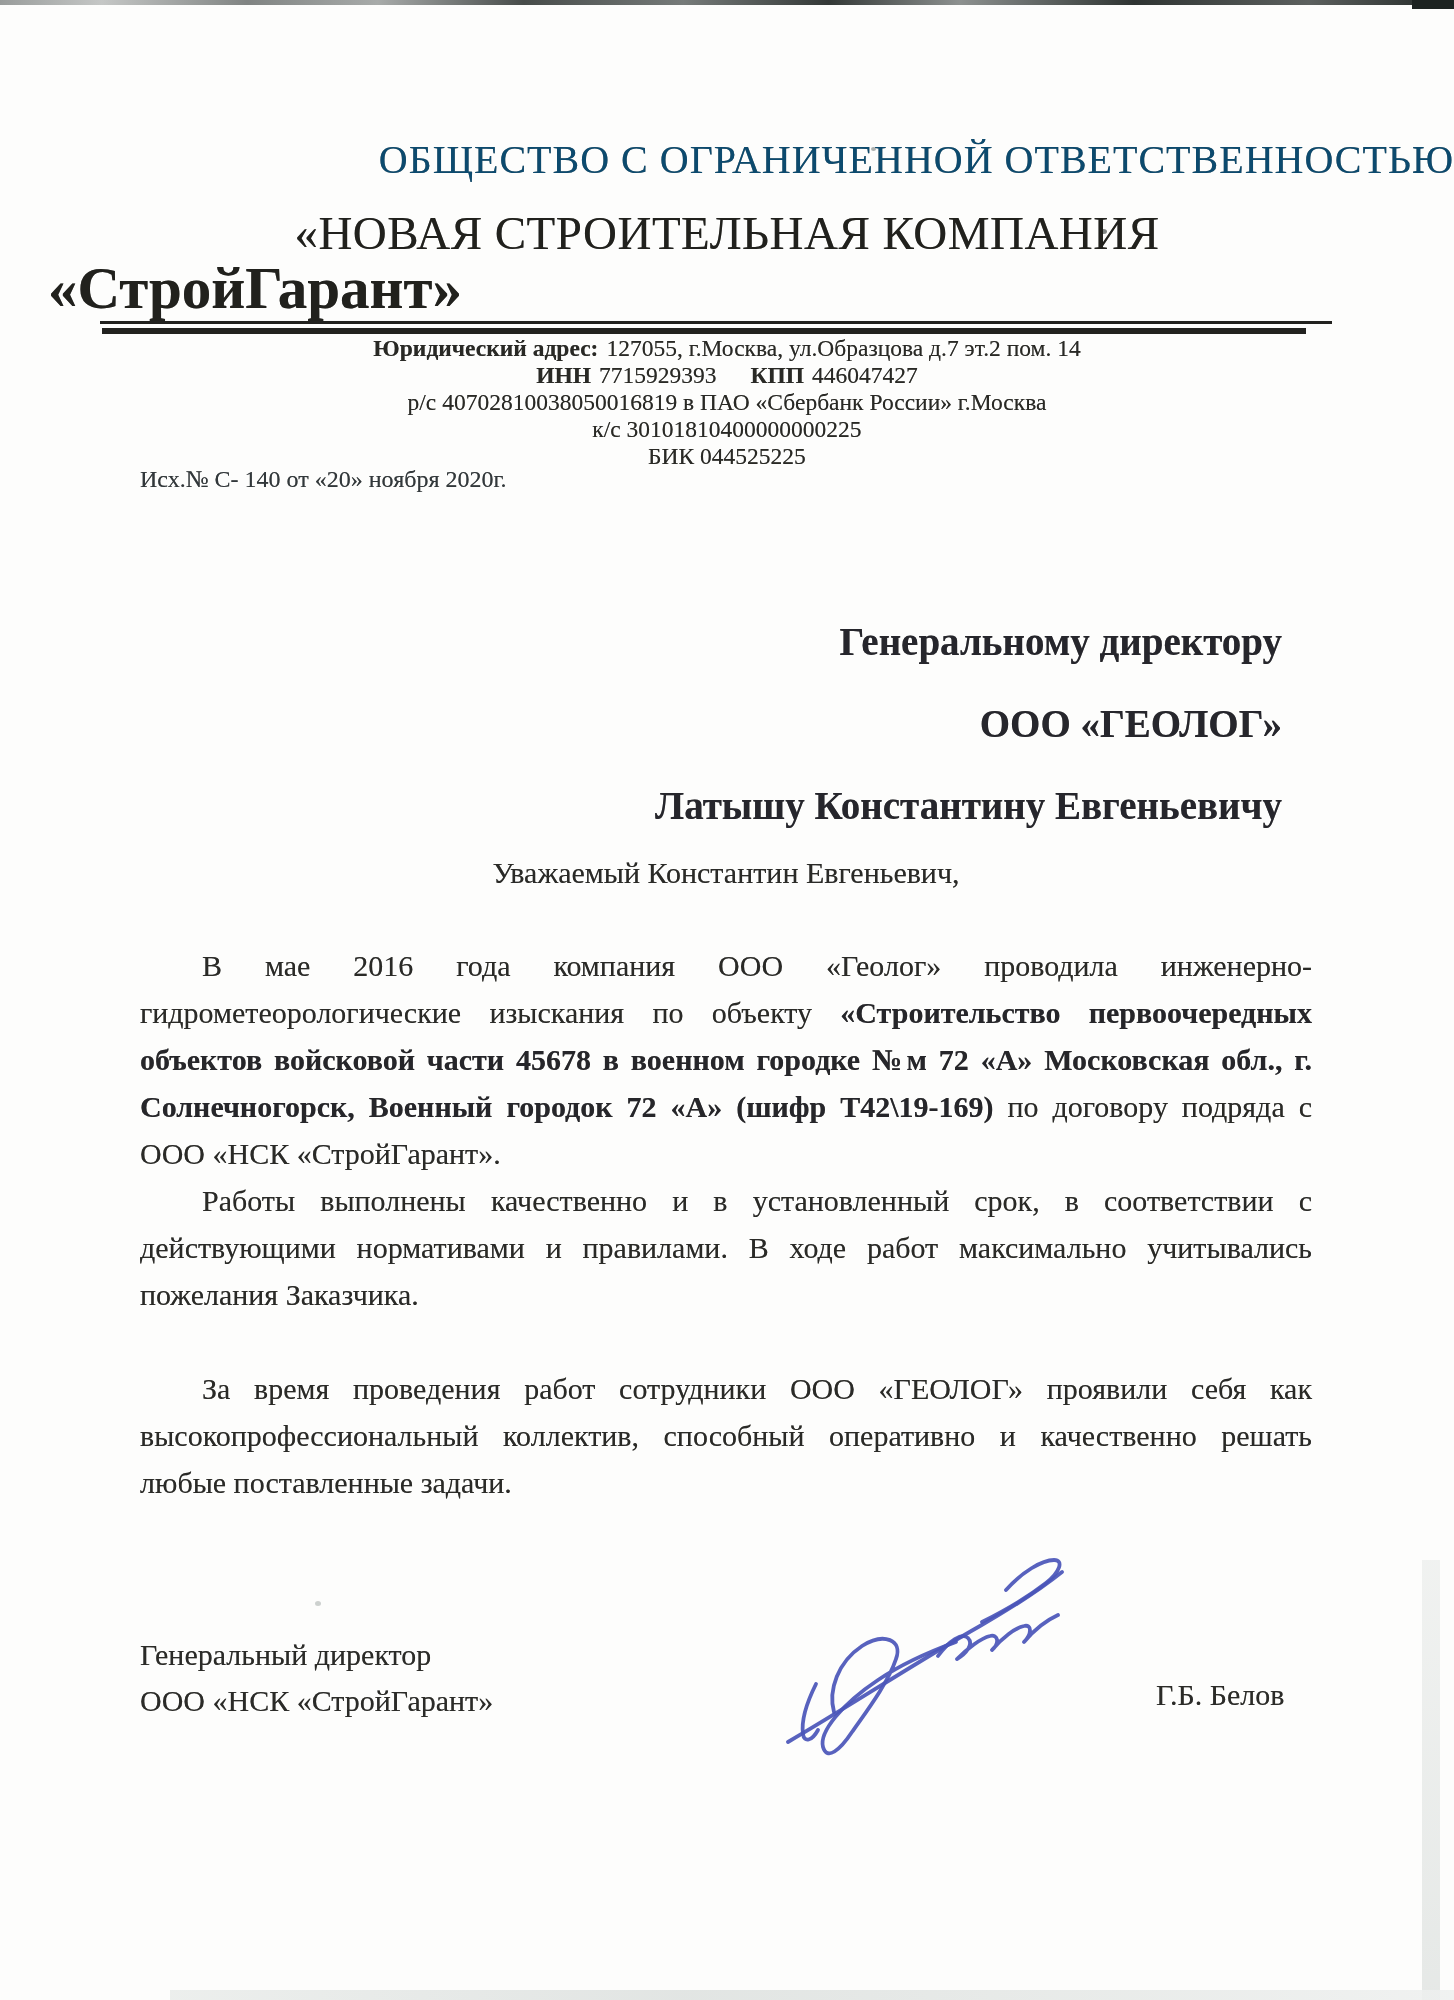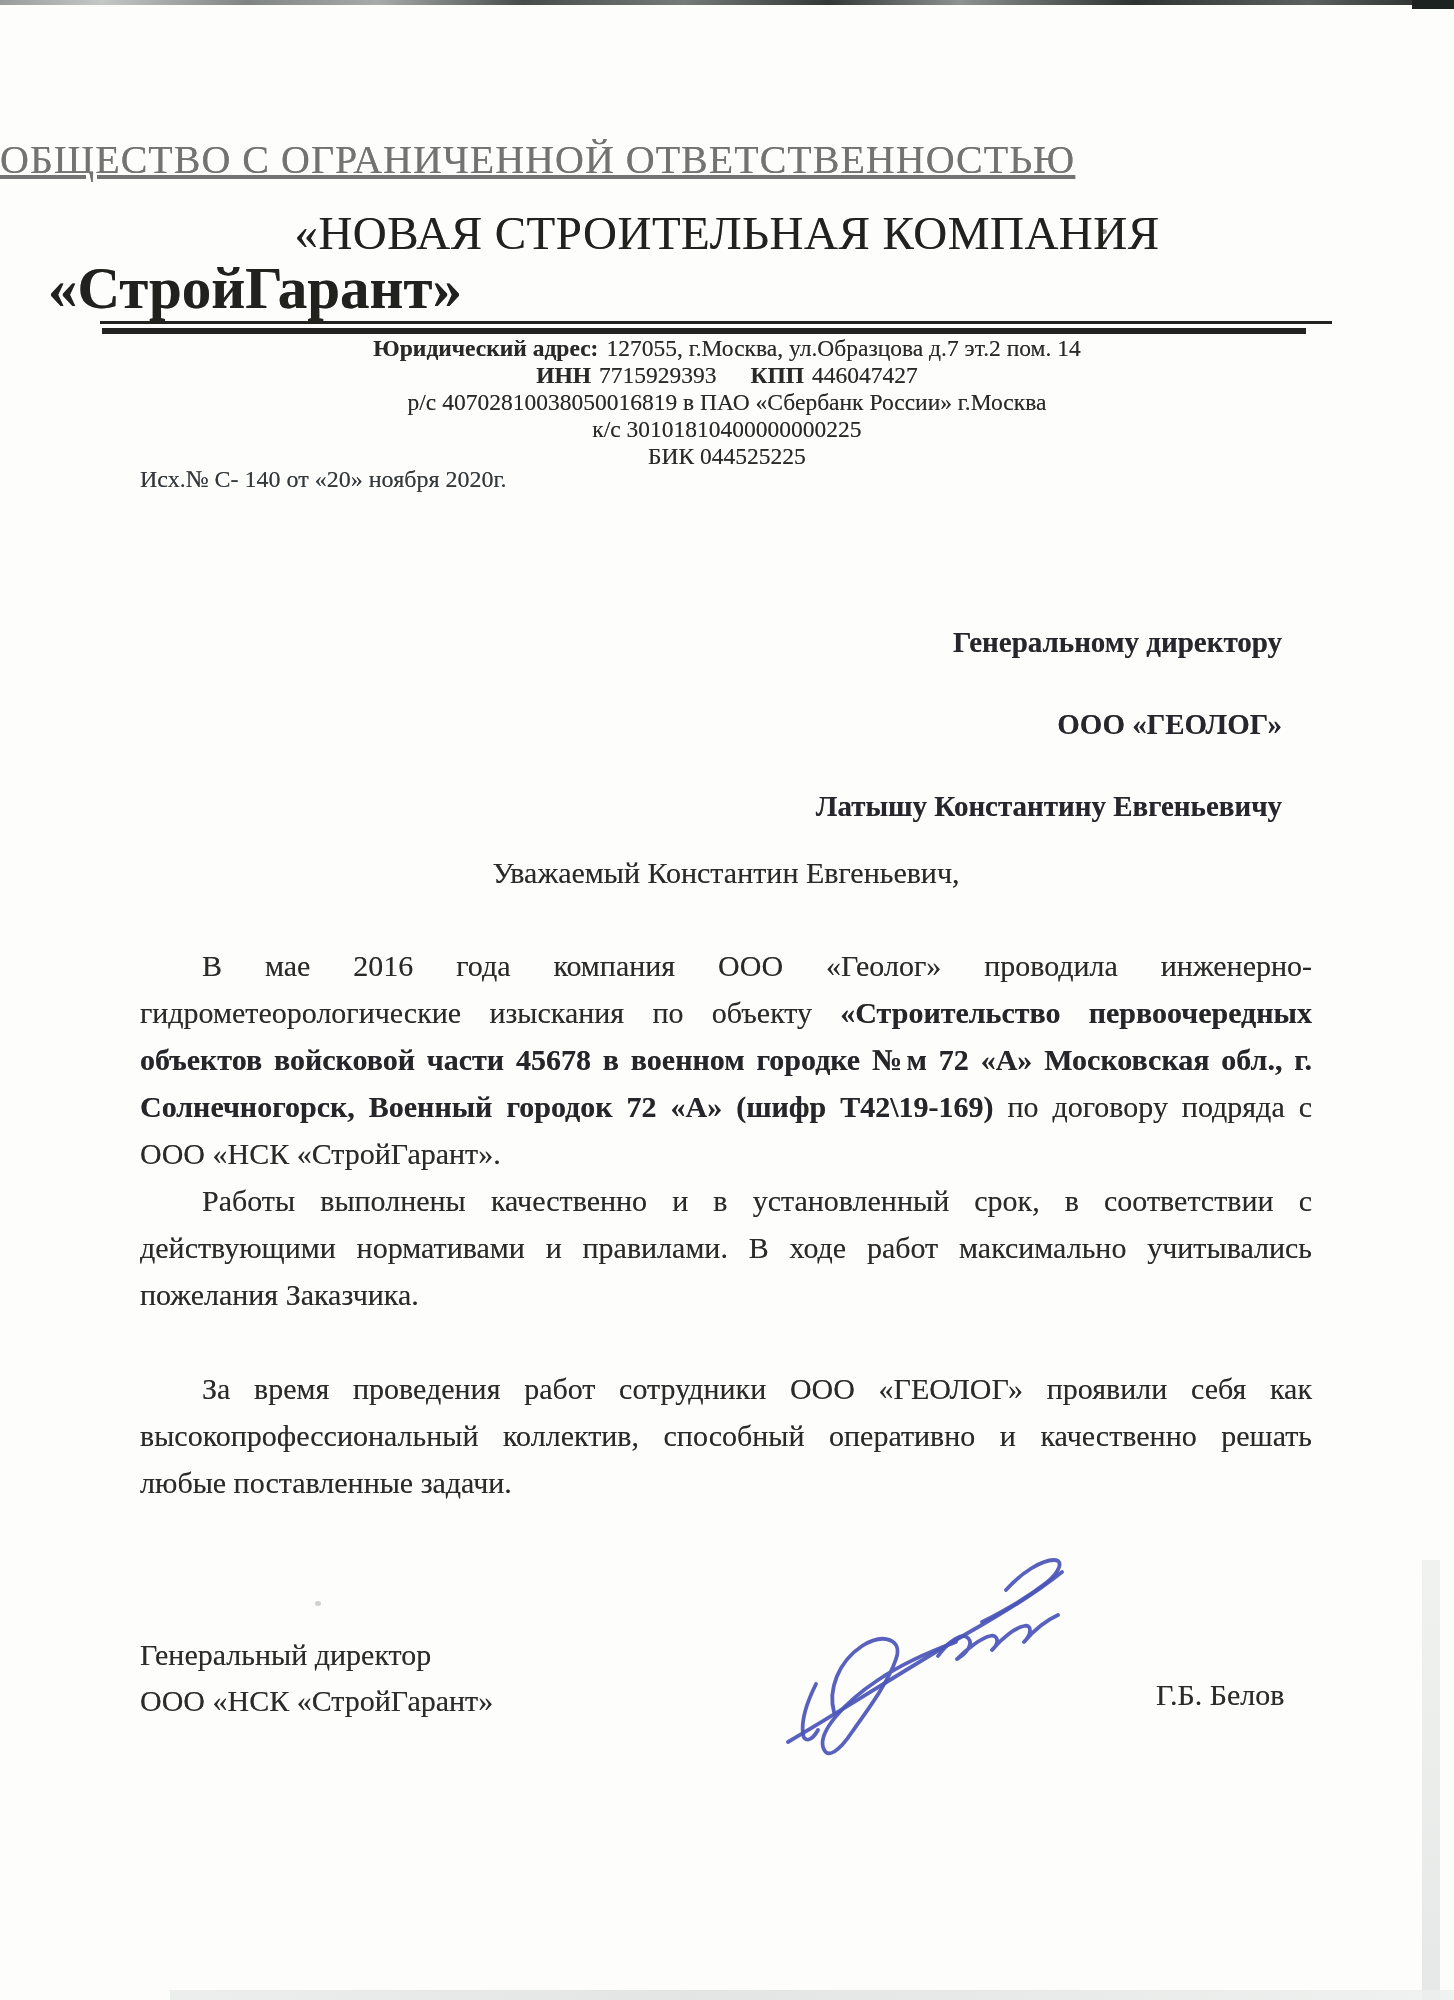--- a/index.html
+++ b/index.html
@@ -38,21 +38,21 @@
     opacity:.85;
   }
   .speck { position:absolute; border-radius:50%; }
   .speck-a { left:1100px; top:229px; width:7px; height:5px; background:#686e6c; opacity:.85; }
   .speck-b { left:871px; top:147px; width:5px; height:4px; background:#8a908e; opacity:.7; }
   .speck-c { left:315px; top:1601px; width:6px; height:5px; background:#c0c6c3; opacity:.8; }
 
   
   .lh-org-type {
     position:absolute; top:136px; left:0; width:100%;
-    text-align:left; font-size:40px; letter-spacing:1px; color:#737373;text-decoration:underline;
+    text-align:right; font-size:40px; letter-spacing:1px; color:#0c4a6e;
   }
   .lh-company-line {
     position:absolute; top:206px; left:0; width:100%;
     text-align:center; font-size:47px; font-weight:normal; letter-spacing:.5px; color:#21211d;
   }
   .lh-company-name {
     position:absolute; top:254px; left:0; width:100%;
     font-size:59px; font-weight:bold; color:#21211d;margin-left:48px;
   }
   .lh-rule {
@@ -73,21 +73,21 @@
   .gap-wide { margin-left:34px; }
 
   
   .ref-line {
     position:absolute; left:140px; top:466px; font-size:24px; color:#32383b;
   }
 
   
   .addressee {
     position:absolute; right:172px; top:624px; text-align:right;
-    font-size:29px; font-weight:bold; color:#26262c;
+    font-size:39px; font-weight:bold; color:#26262c;
   }
   .addressee .a-line { margin-bottom:46px; line-height:36px; }
   .addressee .a-line:last-child { margin-bottom:0; }
 
   
   .salutation {
     position:absolute; left:140px; top:856px; width:1172px;
     text-align:center; font-size:30px;
   }
   .body-text {

